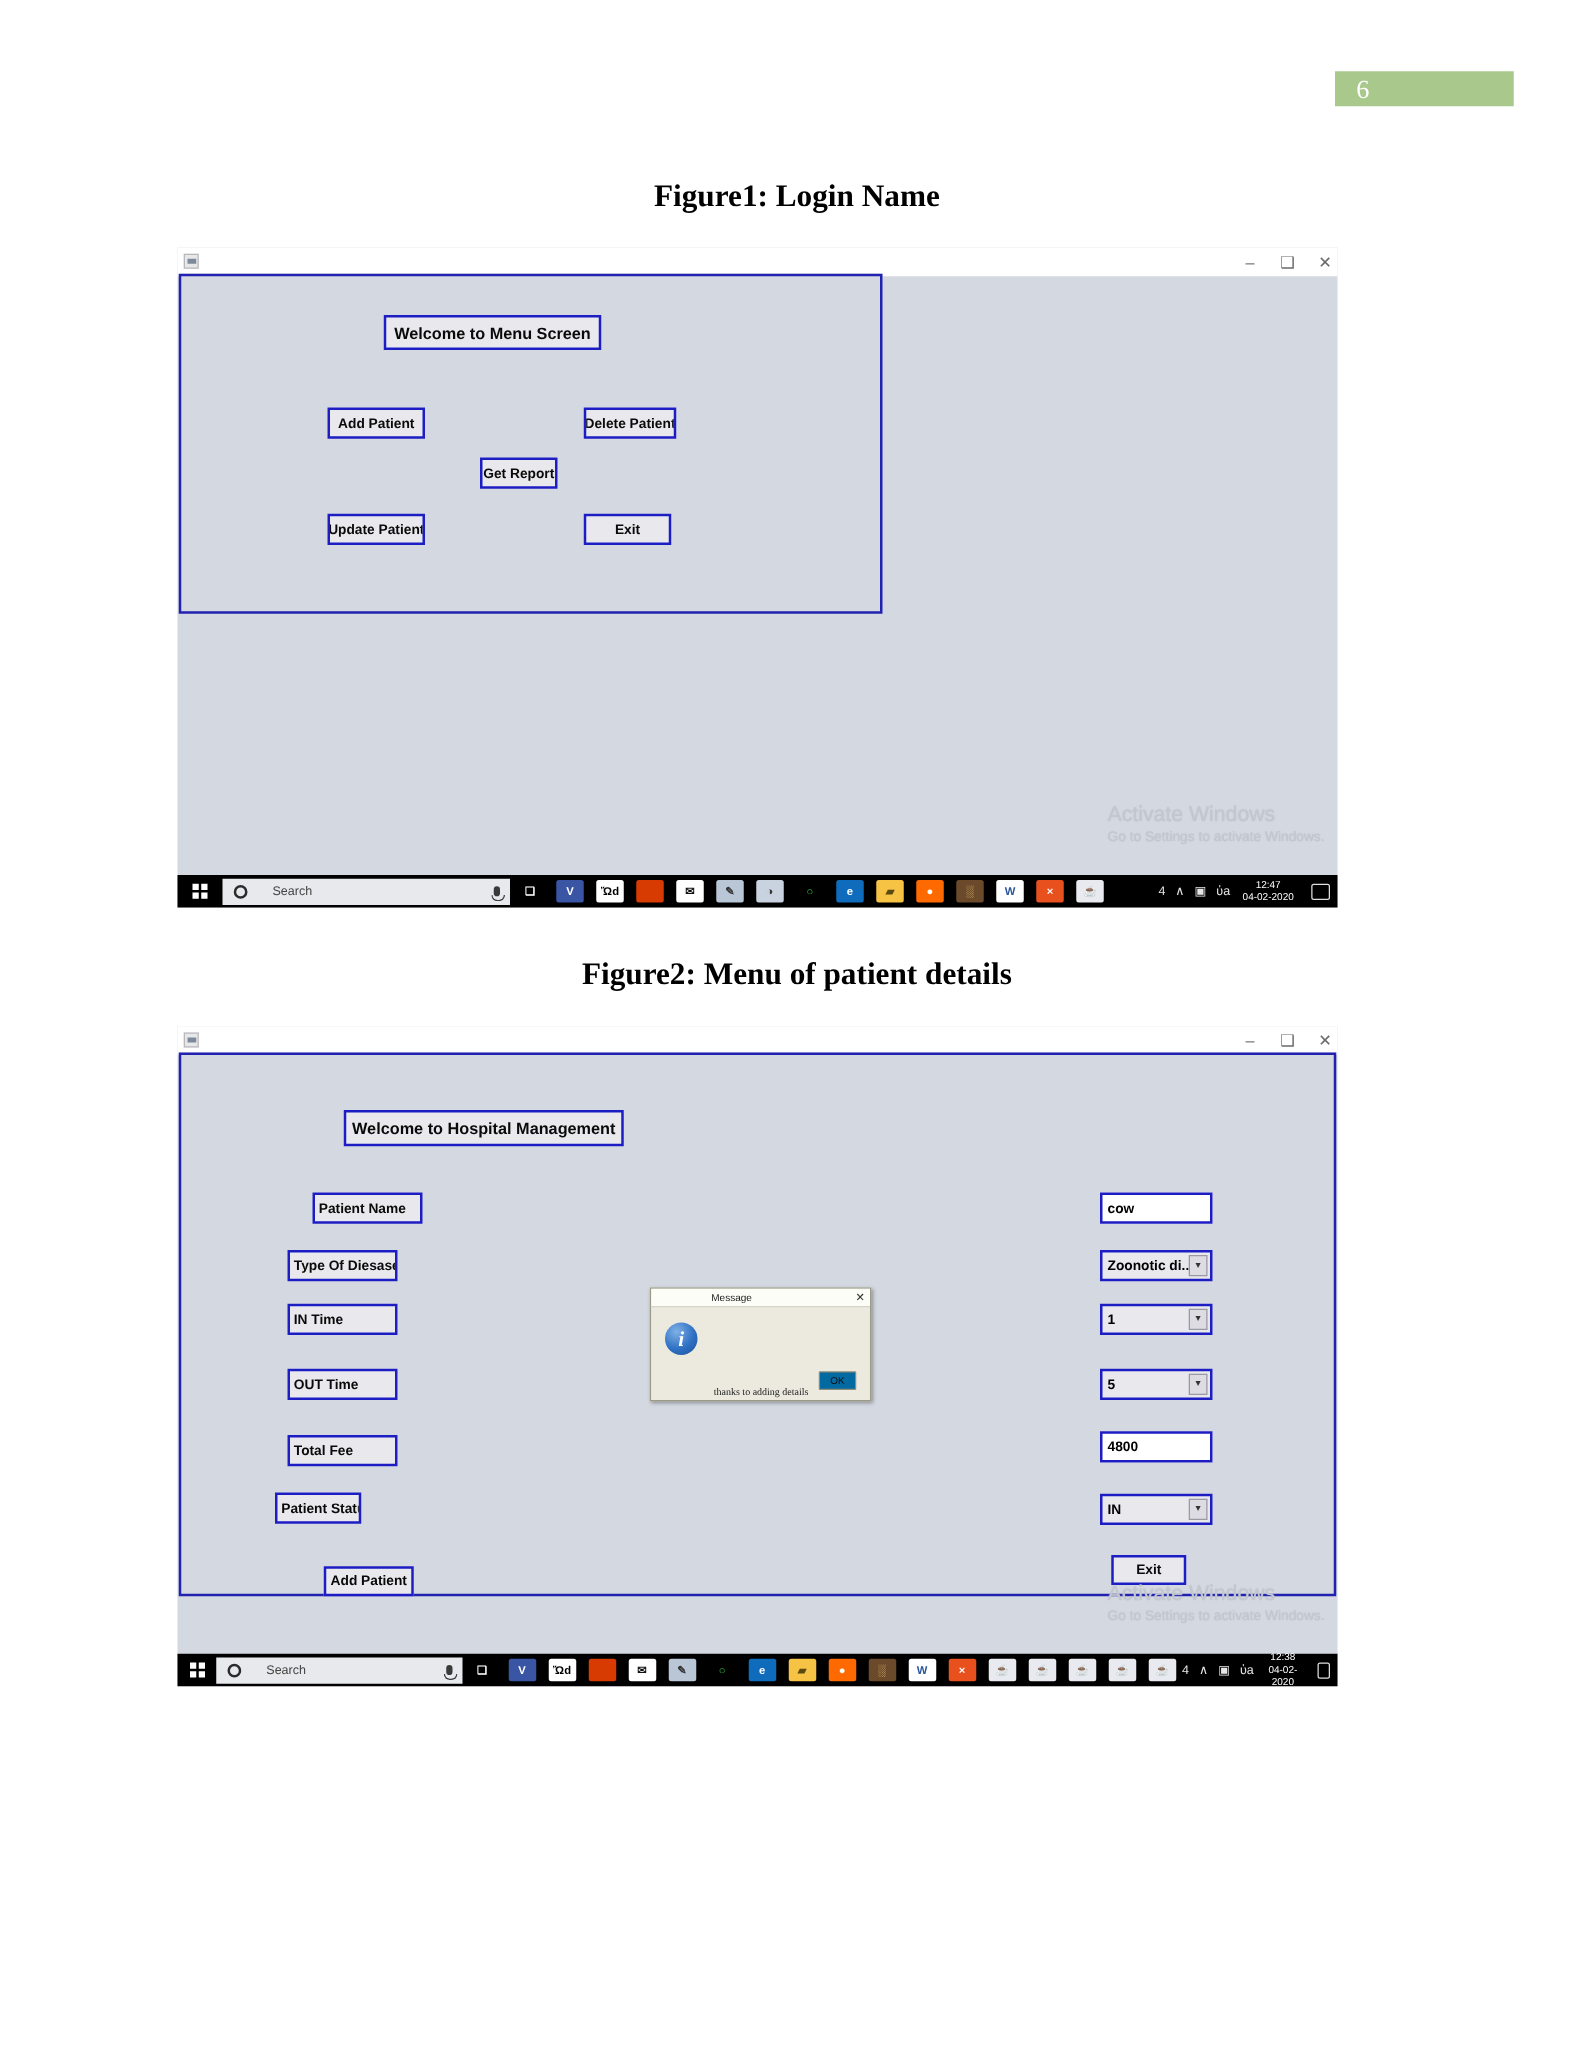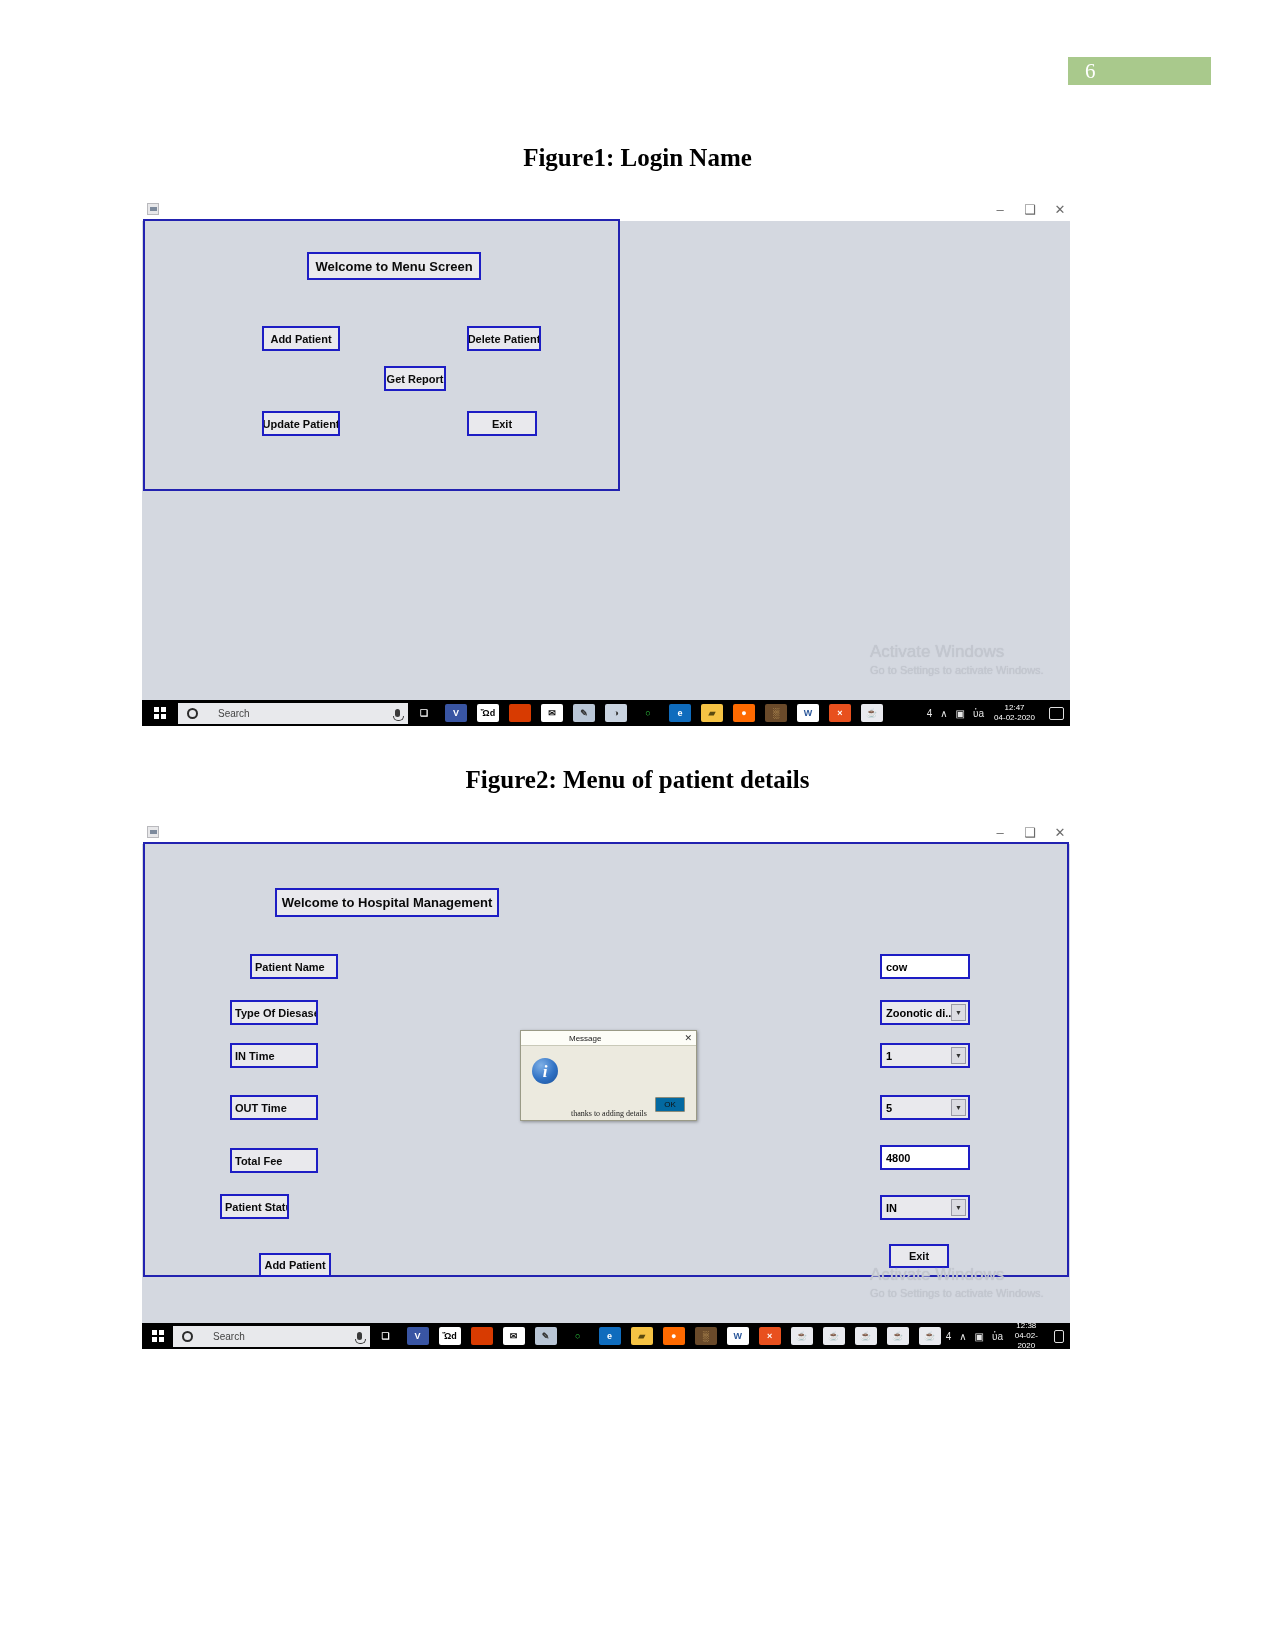--- a/index.html
+++ b/index.html
@@ -176,20 +176,21 @@
     font-size: 7px;
     color: #333;
   }
 
   
   .watermark {
     position: absolute;
     font-family: "Liberation Sans", sans-serif;
     color: #c3c7cf;
     text-shadow: 0 0 1px #b9bdc6;
+    margin-left: 16px;
   }
   .watermark .wm1 { font-size: 17px; }
   .watermark .wm2 { font-size: 11px; margin-top: 2px; }
 
   
   .taskbar {
     position: absolute;
     left: 0;
     height: 26px;
     background: #000000;
@@ -382,21 +383,21 @@
 
   <div class="win-titlebar">
     <div class="win-icon"></div>
     <div class="win-ctrls">
       <div class="win-ctrl">–</div>
       <div class="win-ctrl">❑</div>
       <div class="win-ctrl">✕</div>
     </div>
   </div>
 
-  <div class="panel" style="left:1px; top:21px; width:477px; height:272px;text-decoration:underline;">
+  <div class="panel" style="left:1px; top:21px; width:563px; height:272px;text-decoration:underline;">
 
     <div class="sbox center title" style="left:162px; top:31px; width:174px; height:28px;">Welcome to  Menu Screen</div>
 
     <div class="sbox center" style="left:117px; top:105px; width:78px; height:25px;">Add Patient</div>
 
     <div class="sbox center" style="left:322px; top:105px; width:74px; height:25px;">Delete Patient</div>
 
     <div class="sbox center" style="left:239px; top:145px; width:62px; height:25px;">Get Report</div>
 
     <div class="sbox center" style="left:117px; top:190px; width:78px; height:25px;">Update Patient</div>

